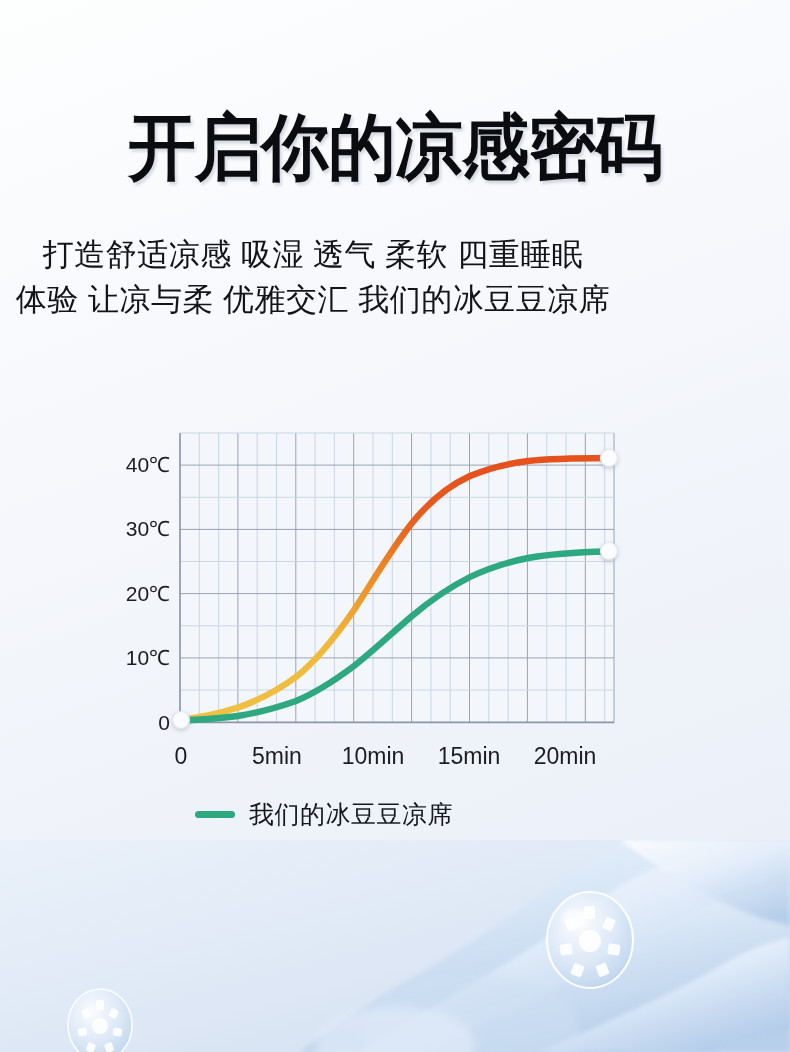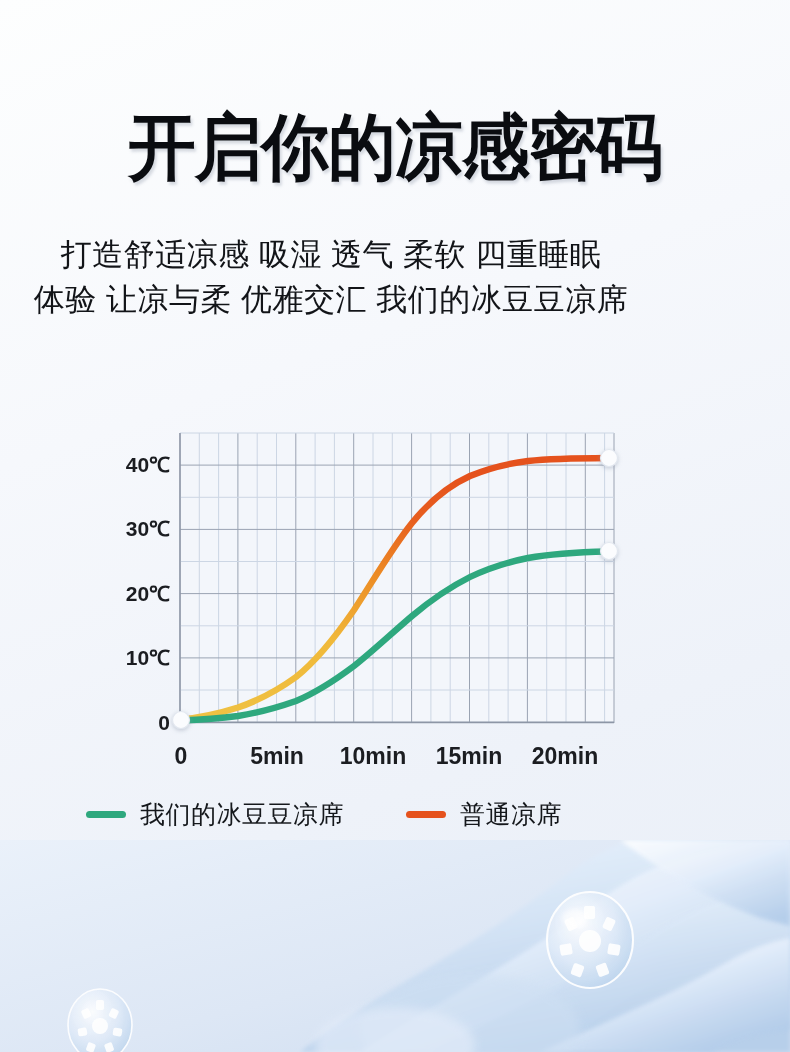--- a/index.html
+++ b/index.html
@@ -40,38 +40,36 @@
   }
 
   
   .subtitle {
     position: absolute;
     top: 232px;
     left: 0;
     width: 626px;
     text-align: center;
     color: #121418;
-    padding-left: 18px;
   }
   .subtitle .line {
     font-size: 31px;
     line-height: 45px;
     font-weight: 400;
     letter-spacing: 0.5px;
     white-space: nowrap;
   }
 
   
   .chart-block {
     position: absolute;
     left: 0;
     top: 420px;
     width: 790px;
     height: 420px;
-    font-weight: bold;
   }
   .chart-svg {
     position: absolute;
     left: 0;
     top: 0;
   }
   .y-tick-label, .x-tick-label {
     font-family: "Liberation Sans", sans-serif;
     fill: #1b1d21;
   }
@@ -240,24 +238,20 @@
         <circle cx="609" cy="38" r="8.5" fill="#fbfcfe" stroke="#e3e8f0" stroke-width="1.2" filter="url(#dotShadow)"></circle>
         <circle cx="609" cy="131" r="8.5" fill="#fbfcfe" stroke="#e3e8f0" stroke-width="1.2" filter="url(#dotShadow)"></circle>
       </g>
     </svg>
   </div>
 
   <div class="legend">
     <div class="legend-item">
       <span class="legend-swatch" style="background:#2ea87e"></span>
       <span class="legend-label">我们的冰豆豆凉席</span>
-    </div>
-    <div class="legend-item">
-      <span class="legend-swatch" style="background:#e5521d"></span>
-      <span class="legend-label">普通凉席</span>
     </div>
   </div>
 
   <div class="photo">
     <svg width="790" height="212" viewBox="0 0 790 212">
       <defs>
         <linearGradient id="bgSky" x1="0" y1="0" x2="1" y2="1">
           <stop offset="0%" stop-color="#eaf1fa"></stop>
           <stop offset="55%" stop-color="#dde7f5"></stop>
           <stop offset="100%" stop-color="#ccdcf0"></stop>

